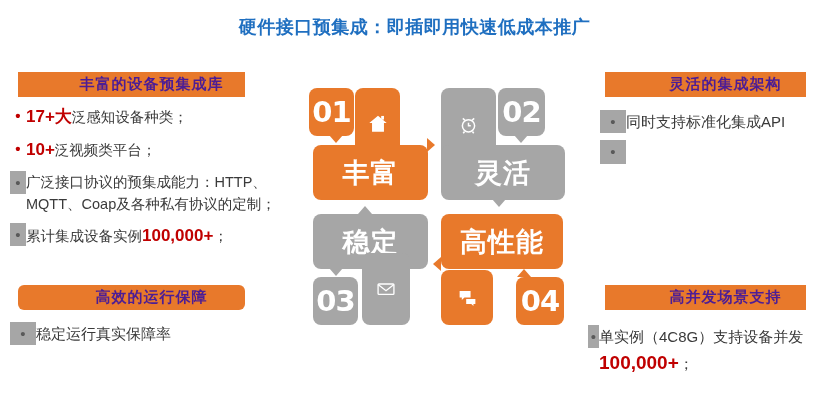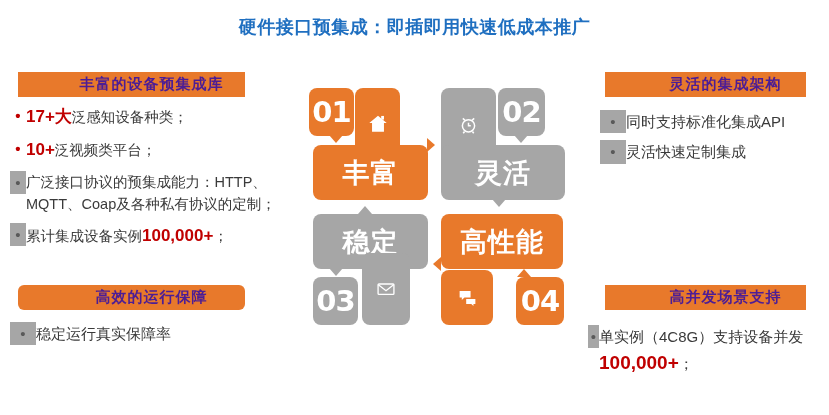--- a/index.html
+++ b/index.html
@@ -153,21 +153,20 @@
   </div>
 
   <div class="bar bar-r1">灵活的集成架构</div>
   <div class="blk blk-r1">
     <div class="li lg indent">
       <span class="dot gray">•</span>
       <span class="txt">同时支持标准化集成API</span>
     </div>
     <div class="li lg indent">
       <span class="dot gray">•</span>
-      <span class="txt">灵活快速定制集成</span>
     </div>
   </div>
 
   <div class="bar bar-r2">高并发场景支持</div>
   <div class="blk blk-r2">
     <div class="li lg tight">
       <span class="dot gray">•</span>
       <span class="txt"><span>单实例（4C8G）支持设备并发</span><span class="big">100,000+</span><span>；</span></span>
     </div>
   </div>

